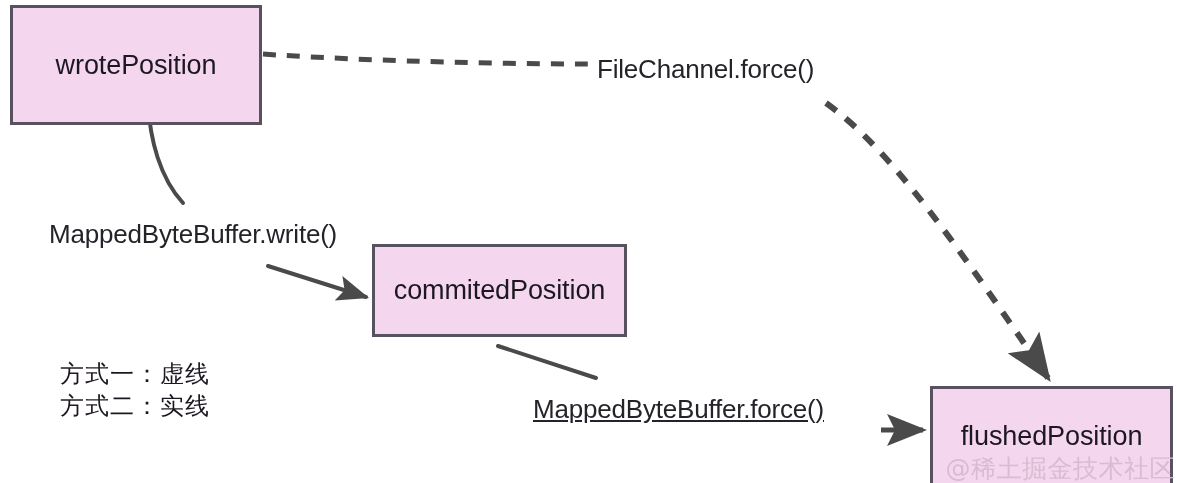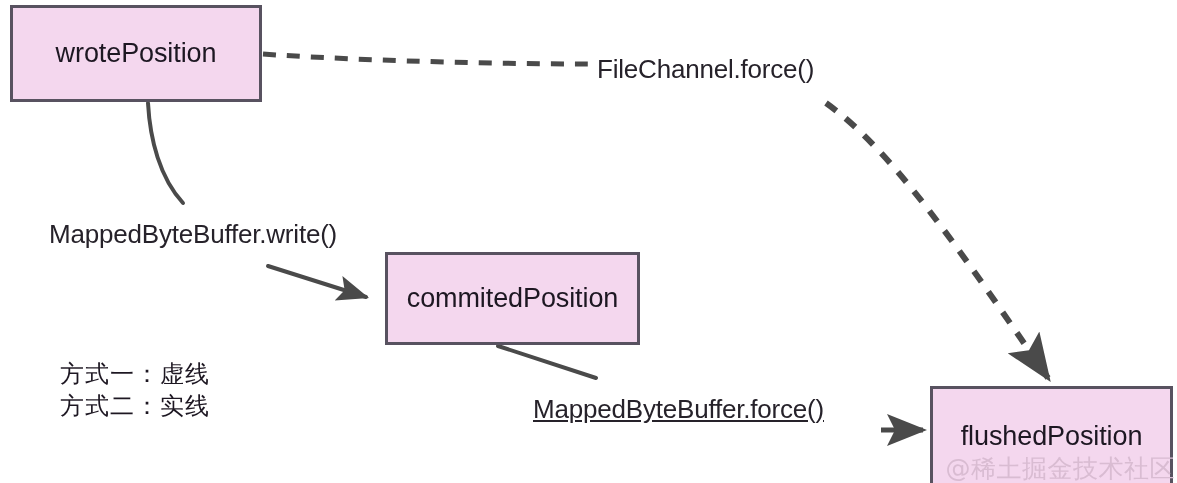--- a/index.html
+++ b/index.html
@@ -42,28 +42,27 @@
     font-family: "Liberation Sans", "DejaVu Sans", sans-serif;
     font-size: 27px;
     color: #1d1722;
     letter-spacing: -0.1px;
     white-space: nowrap;
   }
   #box-wrote {
     left: 10px;
     top: 5px;
     width: 252px;
-    height: 97px;
+    height: 120px;
   }
   #box-commited {
     left: 372px;
-    top: 252px;
+    top: 244px;
     width: 255px;
     height: 93px;
-    margin-left: 13px;
   }
   #box-flushed {
     left: 930px;
     top: 386px;
     width: 243px;
     height: 100px;
   }
   .edge-label {
     position: absolute;
     font-family: "Liberation Sans", "DejaVu Sans", sans-serif;

